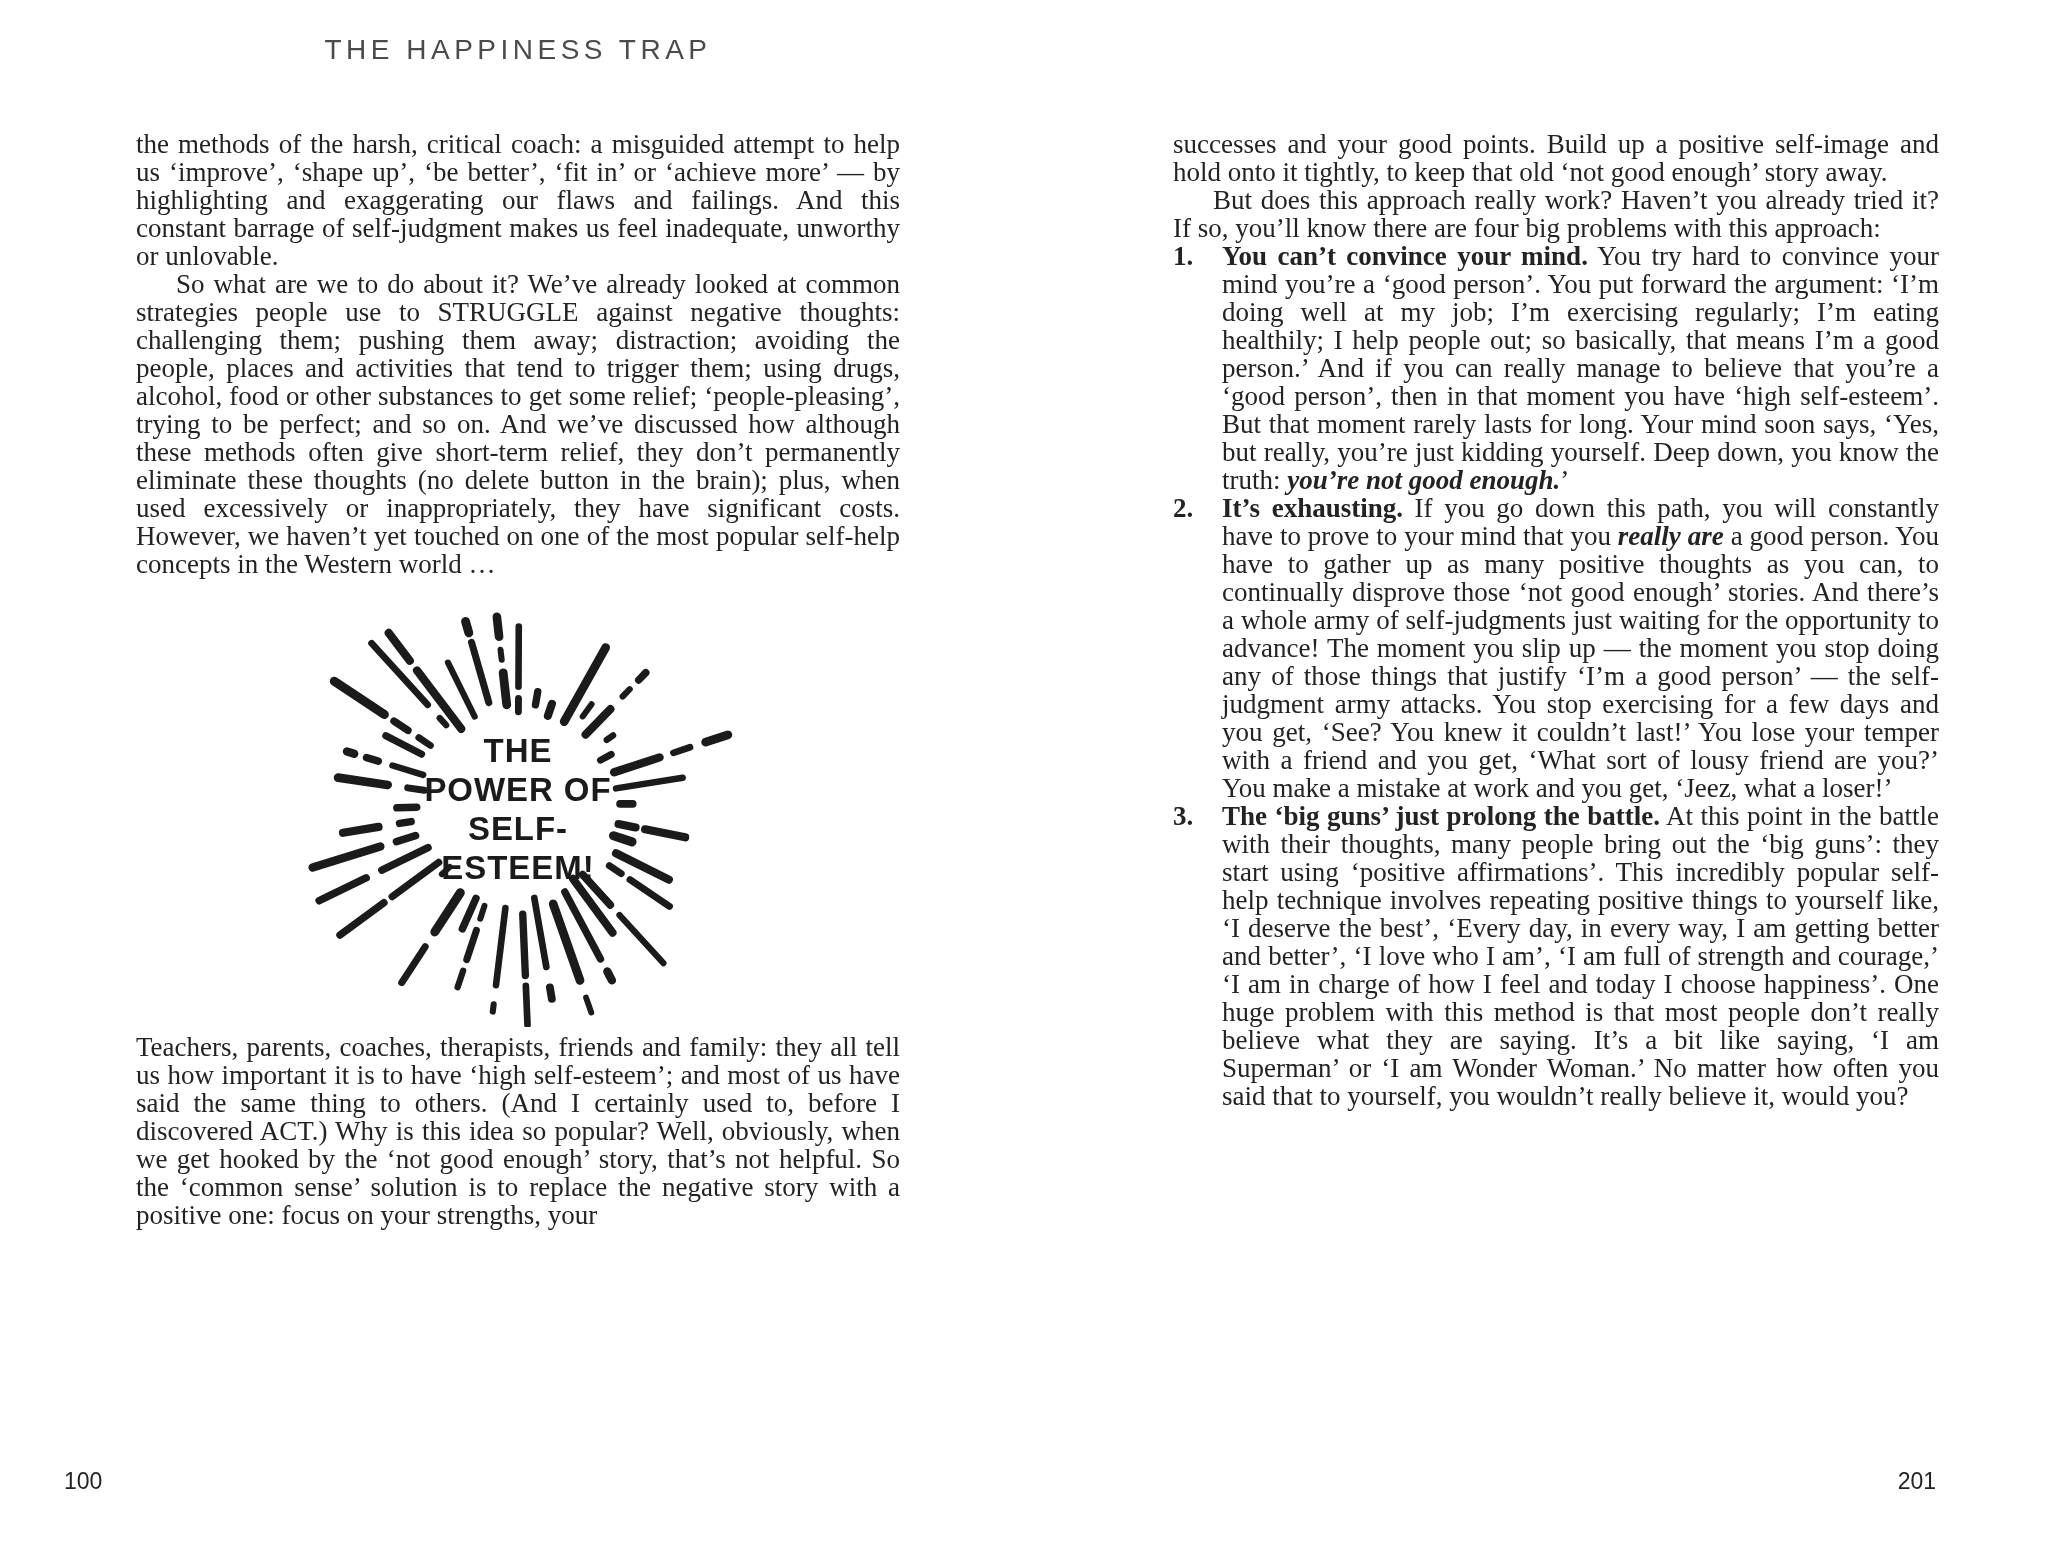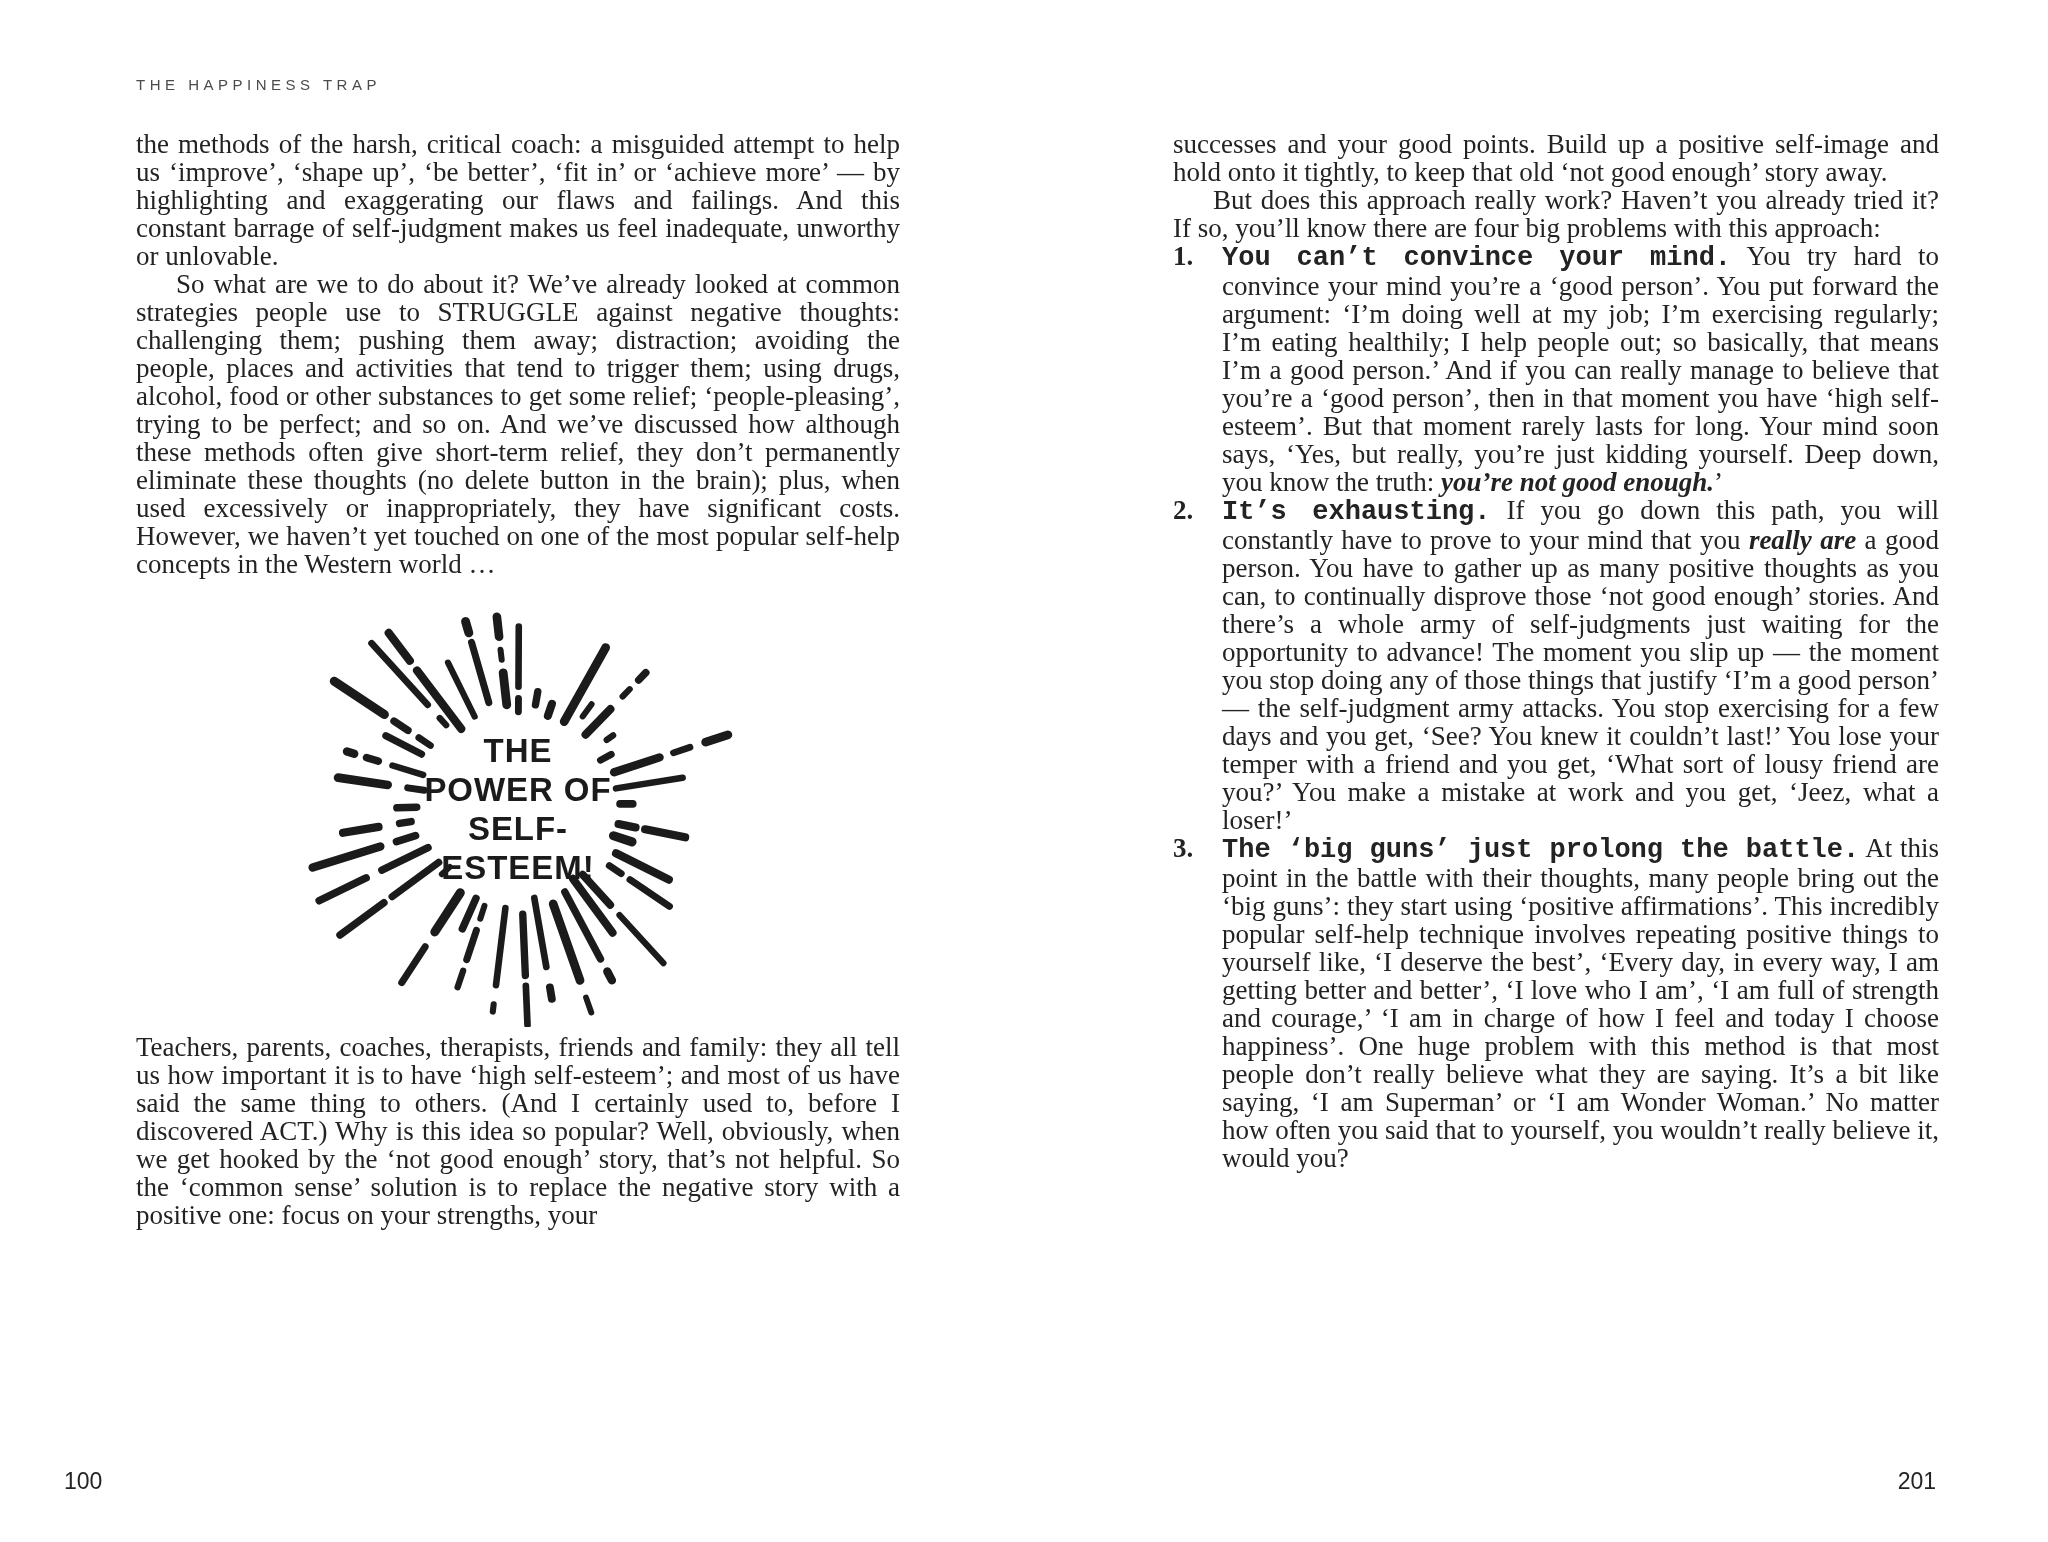--- a/index.html
+++ b/index.html
@@ -7,37 +7,36 @@
     position:relative;
     width:2048px;height:1542px;
     background:#ffffff;
     overflow:hidden;
     font-family:"Liberation Serif", serif;
     color:#232323;
   }
   .running-head{
     position:absolute;top:34px;height:30px;
     font-family:"Liberation Sans", sans-serif;
-    font-size:15px;letter-spacing:4.5px;
-    color:#4b4b4b;text-align:left;
+    font-size:28px;letter-spacing:4.5px;
+    color:#4b4b4b;text-align:center;
     white-space:nowrap;
-    margin-top:42px;
   }
   .head-left{left:136px;width:764px;}
   .head-right{left:1173px;width:766px;}
   .text-col{
     position:absolute;top:130px;
     font-size:27px;line-height:28px;
     text-align:justify;
   }
   .col-left{left:136px;width:764px;}
   .col-right{left:1173px;width:766px;}
   .para{margin:0;}
   .indent{text-indent:40px;}
-  .seg-bold{font-weight:700;font-family:Liberation Mono, monospace;}
+  .seg-bold{font-weight:700;}
   .seg-italic{font-style:italic;font-weight:bold;}
   .numbered-list{margin-top:0;}
   .list-item{display:flex;align-items:flex-start;}
   .list-num{width:49px;flex-shrink:0;font-weight:700;}
   .list-body{flex:1;text-align:justify;}
   .starburst-wrap{
     width:764px;height:446px;
     margin:3px 0 6px 0;
     display:flex;align-items:flex-start;justify-content:center;
   }

